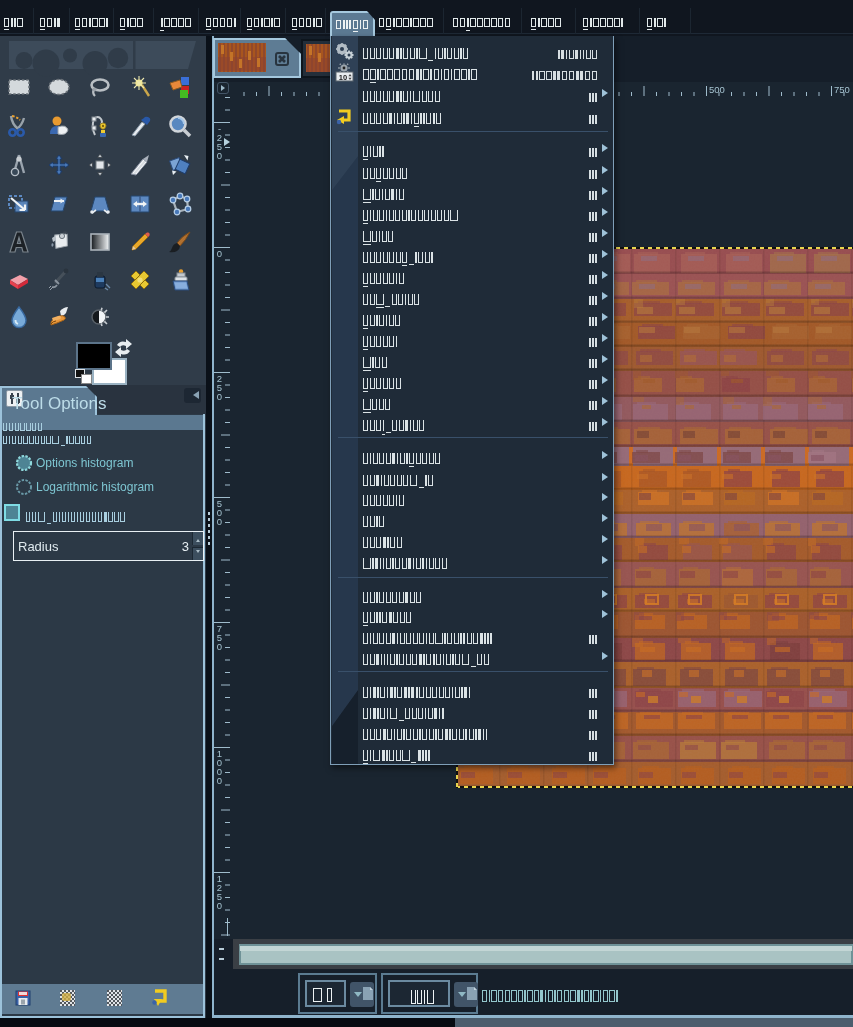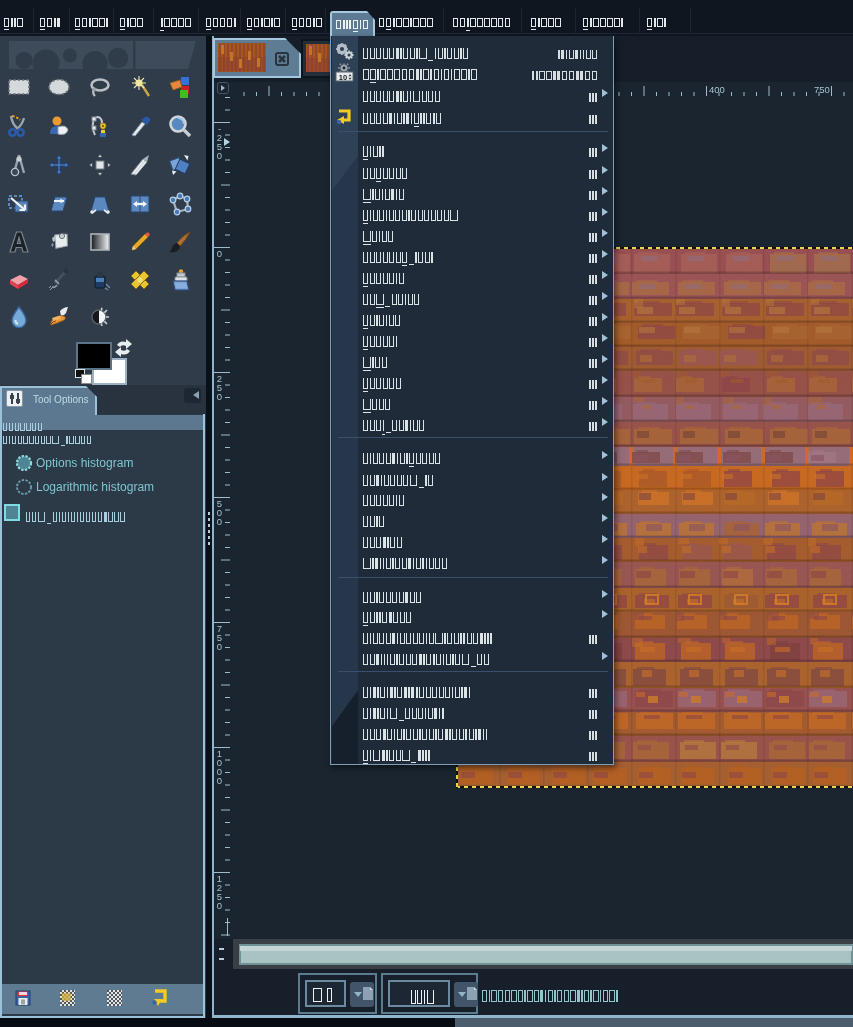--- a/index.html
+++ b/index.html
@@ -365,21 +365,21 @@
     <div class="abs" style="left:0;top:414px;width:205px;height:604px;border:2px solid #9cc2da;border-top:none;background:#2c3946"></div>
     <div class="abs" style="left:0;top:386px;width:97px;height:30px;background:#5b7890;
  border:2px solid #9cc2da;border-bottom:none;
  clip-path:polygon(0 0,86px 0,97px 11px,97px 30px,0 30px)"></div>
     <div class="abs" style="left:6px;top:390px;width:17px;height:17px;background:#eef1f3;border:1px solid #8a98a4;border-radius:2px">
 <div style="position:absolute;left:3.5px;top:2px;width:2.5px;height:11px;background:#39434e"></div>
 <div style="position:absolute;left:9.5px;top:2px;width:2.5px;height:11px;background:#39434e"></div>
 <div style="position:absolute;left:2.5px;top:3.5px;width:4.5px;height:4px;background:#39434e"></div>
 <div style="position:absolute;left:8.5px;top:7.5px;width:4.5px;height:4px;background:#39434e"></div>
 </div>
-    <div class="abs" style="left:33px;top:394px;font-size:10px;color:#bcdce8">Tool Options</div>
+    <div class="abs" style="left:12px;top:394px;font-size:17px;color:#bcdce8">Tool Options</div>
     <div class="abs" style="left:184px;top:388px;width:17px;height:15px;background:#1d2733;border-radius:3px"></div>
     <div class="abs" style="left:189px;top:391px;width:0;height:0;border:4.5px solid transparent;border-right:6px solid #8aa2b4"></div>
     <div class="abs" style="left:2px;top:415px;width:201px;height:15px;background:#5b7890"></div>
     <div class="abs" style="left:3px;top:417px"><span class="rx h8 " style="color:#a9cfe0">
         <i></i>
         <i></i>
         <i></i>
         <i></i>
         <i></i>
         <i></i>
@@ -425,20 +425,28 @@
         <i class="b"></i>
         <i></i>
         <i></i>
         <i></i>
         <i></i>
         <i class="t"></i>
         <i></i>
         <i></i>
         <i></i>
       </span></div>
+    <div class="abs" style="left:13px;top:531px;width:191px;height:30px;background:#2c3946;border:1.5px solid #e9f0f4">
+<div style="position:absolute;left:4px;top:7px;font-size:13px;color:#dfe9ee">Radius</div>
+<div style="position:absolute;right:14px;top:7px;font-size:13px;color:#e8f0f4">3</div>
+<div style="position:absolute;right:0;top:0;width:11px;height:13px;background:#3c4e5e;border-left:1px solid #1c2833"></div>
+<div style="position:absolute;right:0;bottom:0;width:11px;height:13px;background:#3c4e5e;border-left:1px solid #1c2833;border-top:1px solid #1c2833"></div>
+<div style="position:absolute;right:3px;top:5px;width:0;height:0;border:2.6px solid transparent;border-bottom:3.6px solid #aabcc6"></div>
+<div style="position:absolute;right:3px;bottom:5px;width:0;height:0;border:2.6px solid transparent;border-top:3.6px solid #aabcc6"></div>
+</div>
     <div class="abs" style="left:208px;top:512px;width:2px;height:36px;background:repeating-linear-gradient(#b8ccd8 0 3px,transparent 3px 6px)"></div>
     <div class="abs" style="left:2px;top:984px;width:201px;height:30px;background:#5f7b92"></div>
     <svg class="abs" style="left:15px;top:990px" width="16" height="16" viewBox="0 0 16 16">
 <rect x="1" y="1" width="14" height="14" fill="#3a62a8" stroke="#20406e"></rect>
 <rect x="3" y="1.5" width="10" height="4.5" fill="#e23030"></rect>
 <rect x="3.5" y="8" width="9" height="7" fill="#e8ecef"></rect>
 <rect x="6" y="9.5" width="4" height="5" fill="#9aa4ac"></rect>
 <rect x="4" y="2" width="8" height="3" fill="#f2f5f7" opacity="0.85"></rect>
 </svg>
     <div class="abs" style="left:60px;top:990px;width:15px;height:16px;background:repeating-conic-gradient(#e8eaec 0 25%,#52565a 0 50%) 0 0/4px 4px;opacity:0.95">
@@ -543,22 +551,22 @@
       <rect x="529.5" y="10" width="1" height="4" fill="#9fbccc"></rect>
       <rect x="542.0" y="10" width="1" height="4" fill="#9fbccc"></rect>
       <rect x="554.5" y="4" width="1" height="10" fill="#9fbccc"></rect>
       <rect x="567.0" y="10" width="1" height="4" fill="#9fbccc"></rect>
       <rect x="579.5" y="10" width="1" height="4" fill="#9fbccc"></rect>
       <rect x="592.0" y="10" width="1" height="4" fill="#9fbccc"></rect>
       <rect x="604.5" y="10" width="1" height="4" fill="#9fbccc"></rect>
       <rect x="617.0" y="4" width="1" height="10" fill="#9fbccc"></rect>
       <rect x="629.5" y="10" width="1" height="4" fill="#9fbccc"></rect>
     </svg>
-    <div class="abs" style="left:709px;top:84px;font-size:9.5px;color:#a5c3d0">400</div>
-    <div class="abs" style="left:814px;top:84px;font-size:9.5px;color:#a5c3d0">750</div>
+    <div class="abs" style="left:709px;top:84px;font-size:9.5px;color:#a5c3d0">500</div>
+    <div class="abs" style="left:834px;top:84px;font-size:9.5px;color:#a5c3d0">750</div>
     <svg class="abs" style="left:214px;top:82px" width="16" height="857" viewBox="0 0 16 857">
       <rect x="11" y="15.0" width="5" height="1" fill="#9fbccc"></rect>
       <rect x="11" y="27.5" width="5" height="1" fill="#9fbccc"></rect>
       <rect x="0" y="40.0" width="16" height="1" fill="#9fbccc"></rect>
       <rect x="11" y="52.5" width="5" height="1" fill="#9fbccc"></rect>
       <rect x="11" y="65.0" width="5" height="1" fill="#9fbccc"></rect>
       <rect x="11" y="77.5" width="5" height="1" fill="#9fbccc"></rect>
       <rect x="11" y="90.0" width="5" height="1" fill="#9fbccc"></rect>
       <rect x="7" y="102.5" width="9" height="1" fill="#9fbccc"></rect>
       <rect x="11" y="115.0" width="5" height="1" fill="#9fbccc"></rect>

